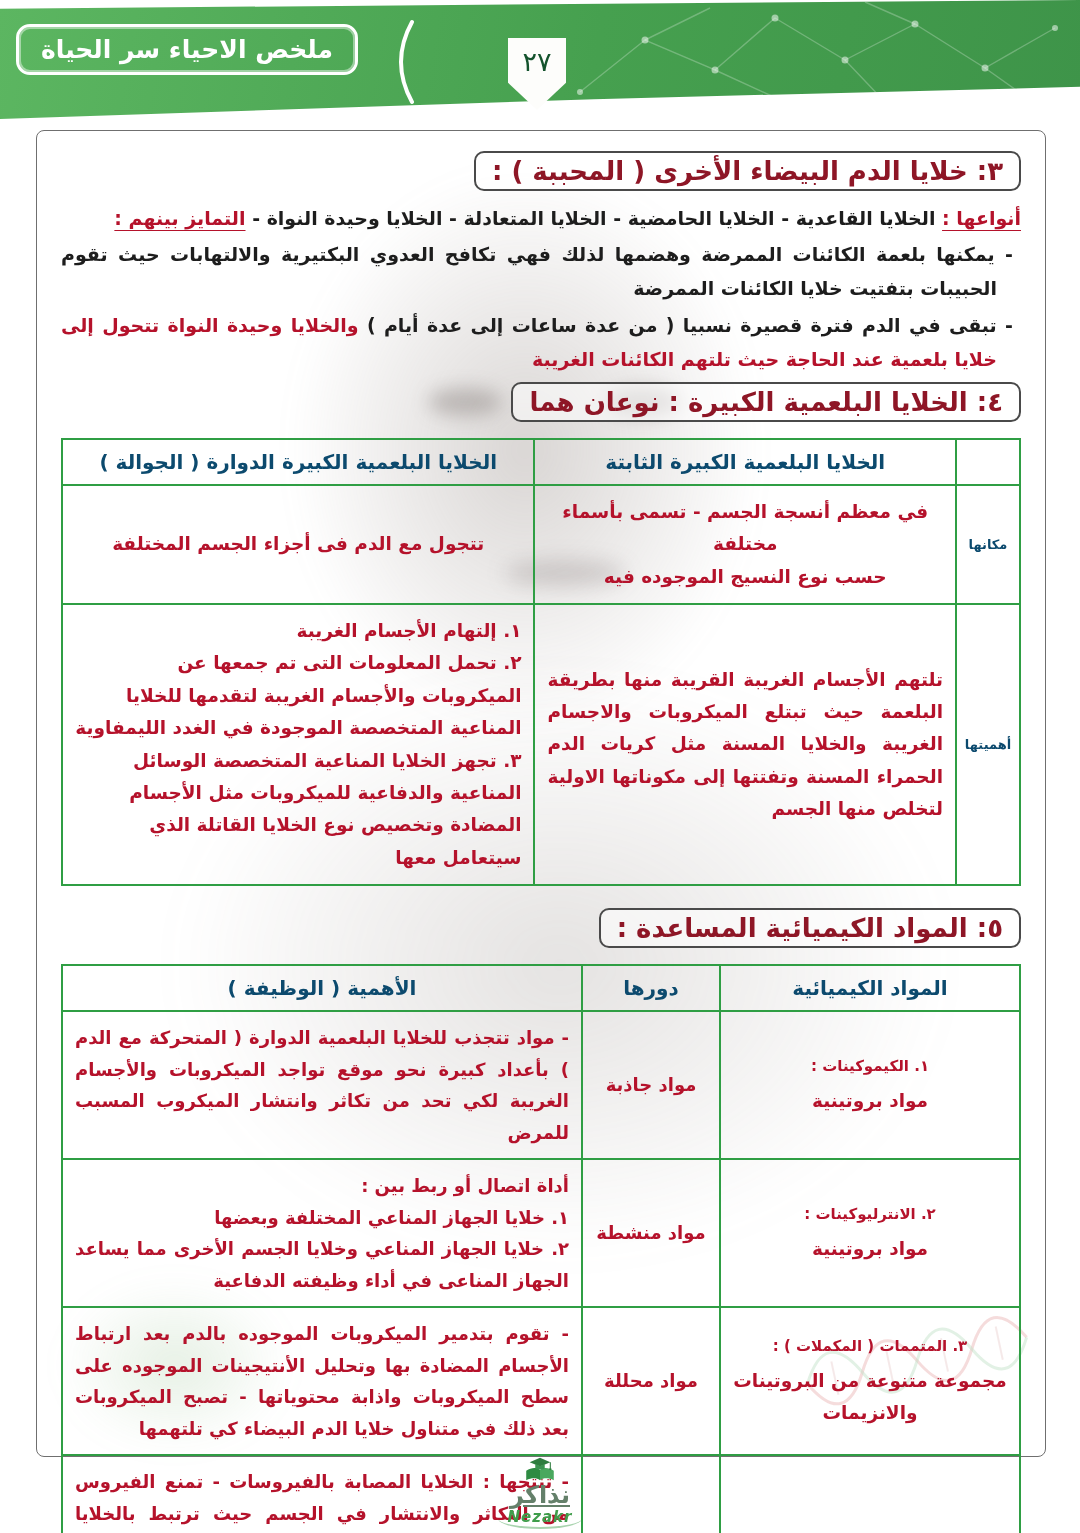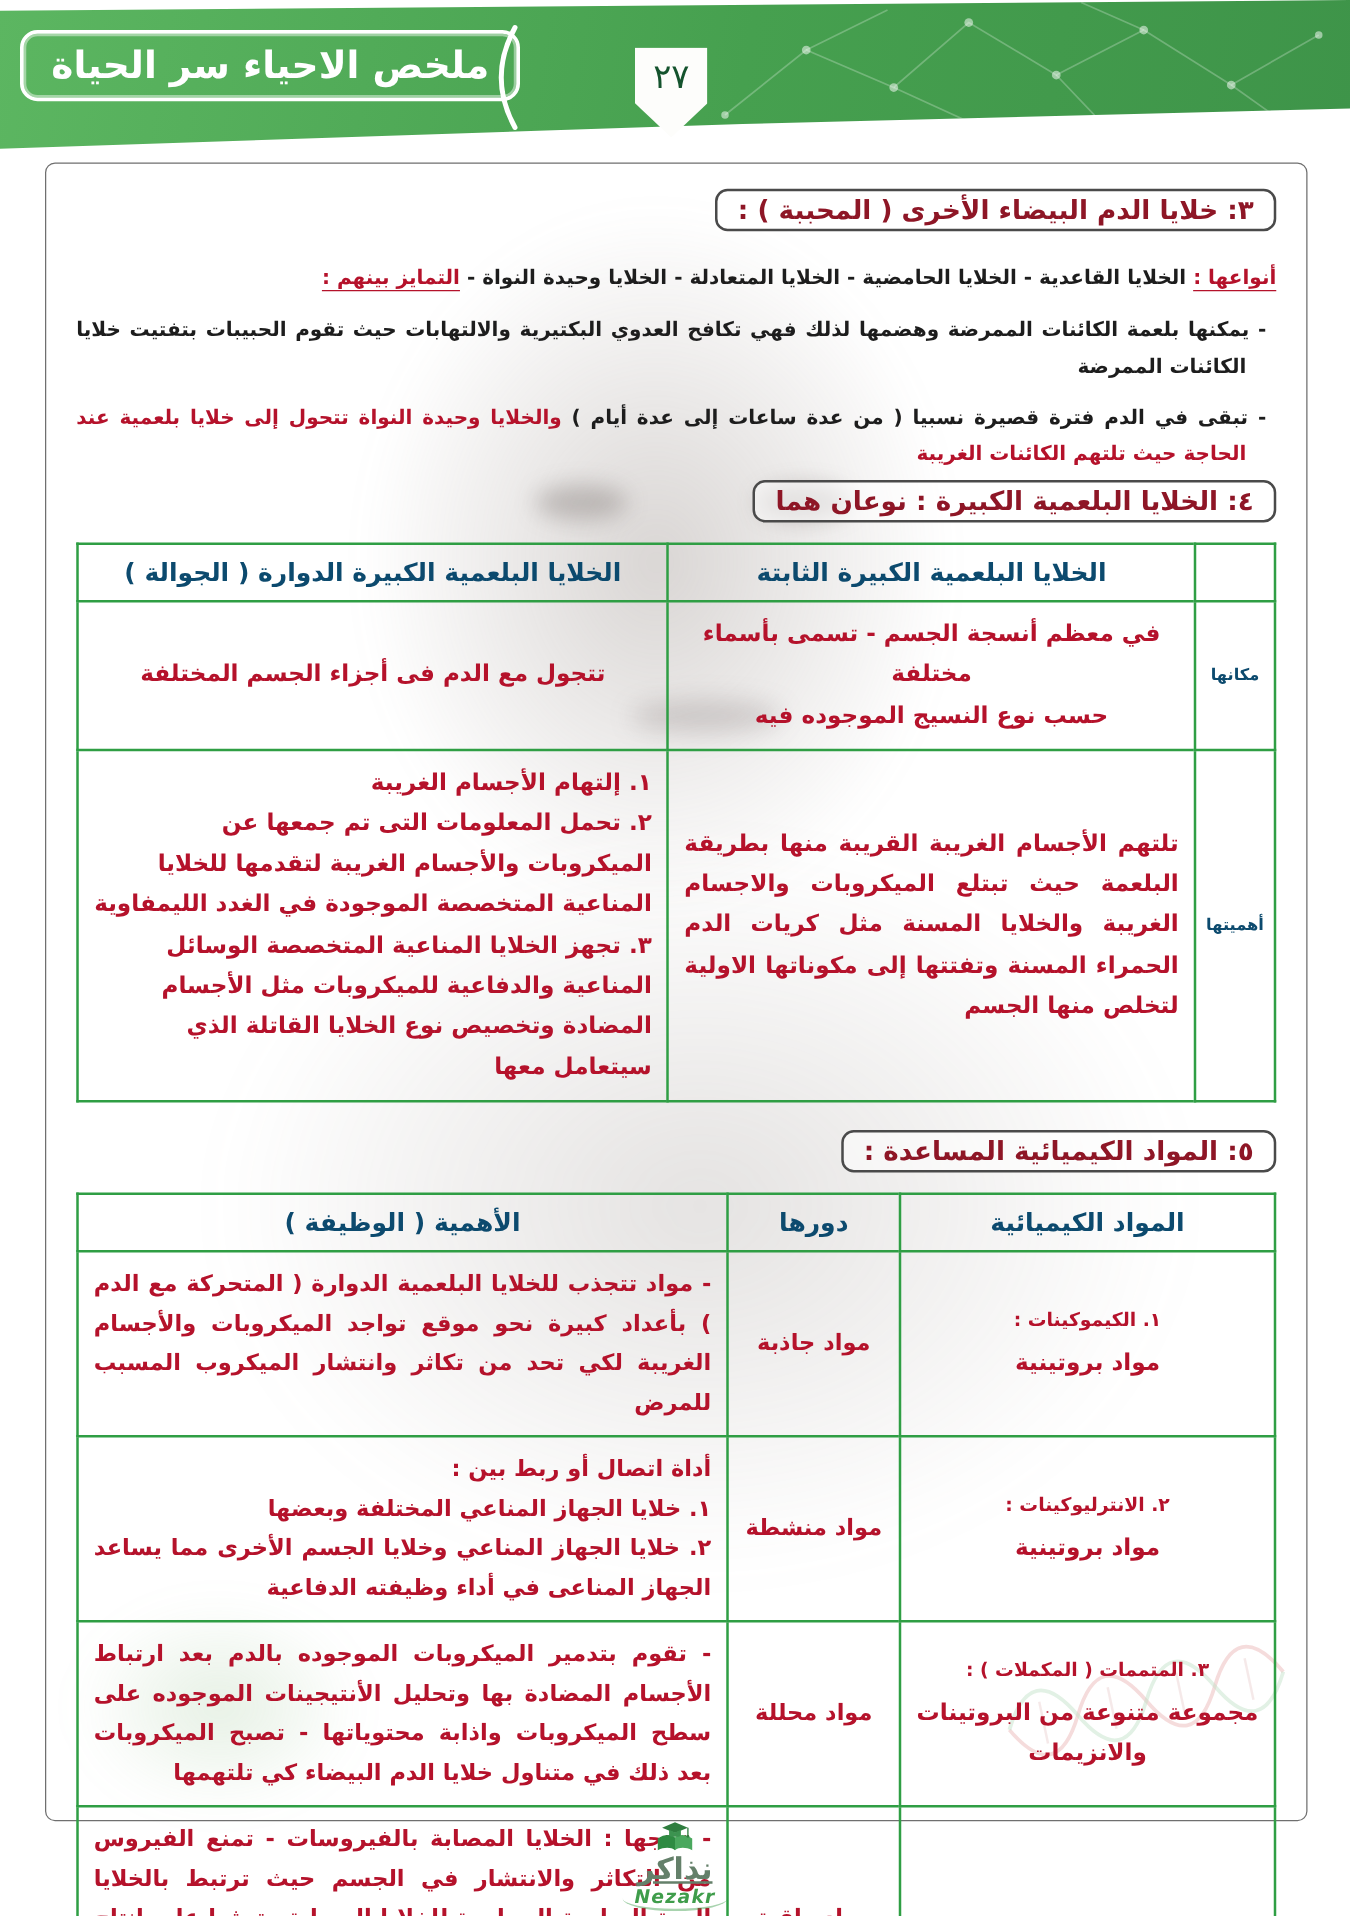--- a/index.html
+++ b/index.html
@@ -34,40 +34,40 @@
 
   
   .banner { position:absolute; top:0; left:0; width:100%; height:124px; z-index:2; }
   .banner-green { position:absolute; inset:0;
     background:linear-gradient(100deg,#5cb661 0%, #46a04f 55%, #3e9449 100%);
     clip-path:polygon(0 7%, 100% 0, 100% 70%, 55% 80%, 0 96%); }
   .banner-net { position:absolute; right:0; top:0; width:520px; height:110px; }
   .title-box { position:absolute; left:16px; top:24px;
     border:3px solid #ffffff; border-radius:14px; padding:8px 22px;
     box-shadow:0 0 0 2px rgba(255,255,255,0.45) inset;
-    color:#ffffff; font-size:30px; font-weight:bold; white-space:nowrap; }
+    color:#ffffff; font-size:25px; font-weight:bold; white-space:nowrap; }
   .title-arc { position:absolute; left:388px; top:18px; }
   .page-badge { position:absolute; left:508px; top:38px; width:58px; height:72px;
     background:#fdfdfb;
     clip-path:polygon(0 0, 100% 0, 100% 62%, 50% 100%, 0 62%);
     display:flex; align-items:flex-start; justify-content:center;
     color:#14532d; font-size:27px; font-weight:normal; padding-top:8px; }
 
   
   .frame { position:absolute; top:130px; left:36px; right:34px; bottom:76px;
     border:1.5px solid #6f6f6f; border-radius:8px;
     padding:16px 24px 10px; z-index:1; }
   .content { position:relative; z-index:1; }
 
   .heading-box { display:inline-block; border:2px solid #4a4a4a; border-radius:10px;
     padding:3px 16px; margin:4px 0 10px;
-    color:#8e1626; font-weight:bold; font-size:21px;
+    color:#8e1626; font-weight:bold; font-size:26px;
     background:rgba(255,255,255,0.55); }
-  .line { font-size:16px; font-weight:bold; line-height:1.8; color:#1d1d1d;
-    text-align:justify; margin-bottom:2px;margin-top:13px; }
+  .line { font-size:19px; font-weight:bold; line-height:1.8; color:#1d1d1d;
+    text-align:justify; margin-bottom:2px; }
   .line.center-right { text-align:right; padding-right:46px; }
   .bullet { padding-right:24px; text-indent:-16px; }
   .red { color:#b5122b; }
   .black { color:#1d1d1d; }
   .u { text-decoration:underline; text-underline-offset:5px; }
   .dash { font-weight:bold; }
 
   
   table.t { width:100%; border-collapse:collapse; margin:6px 0 18px;
     color:#b5122b; font-weight:bold; }

